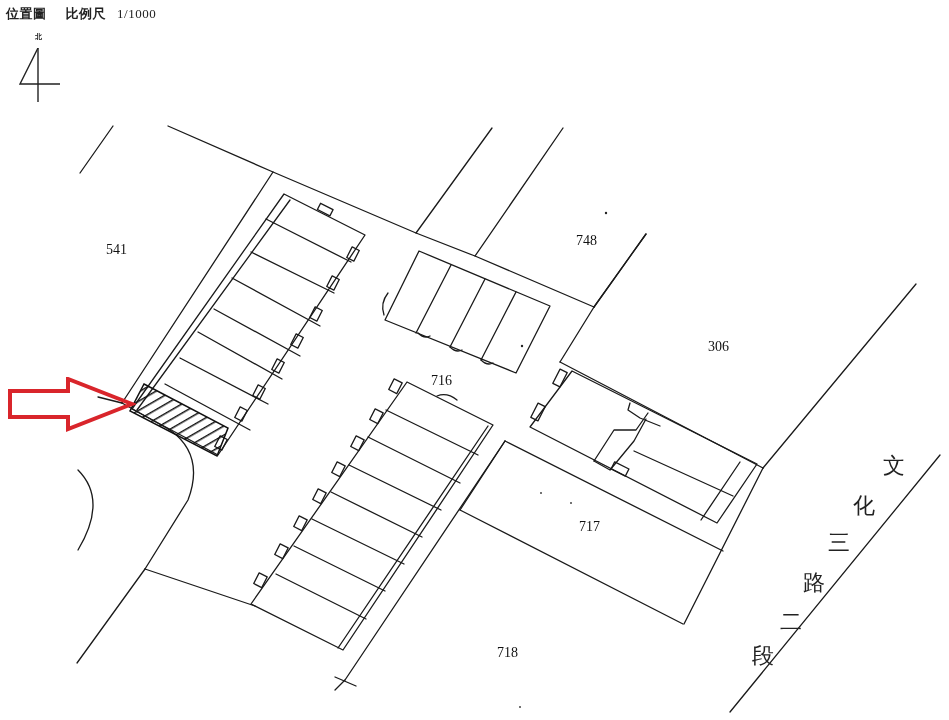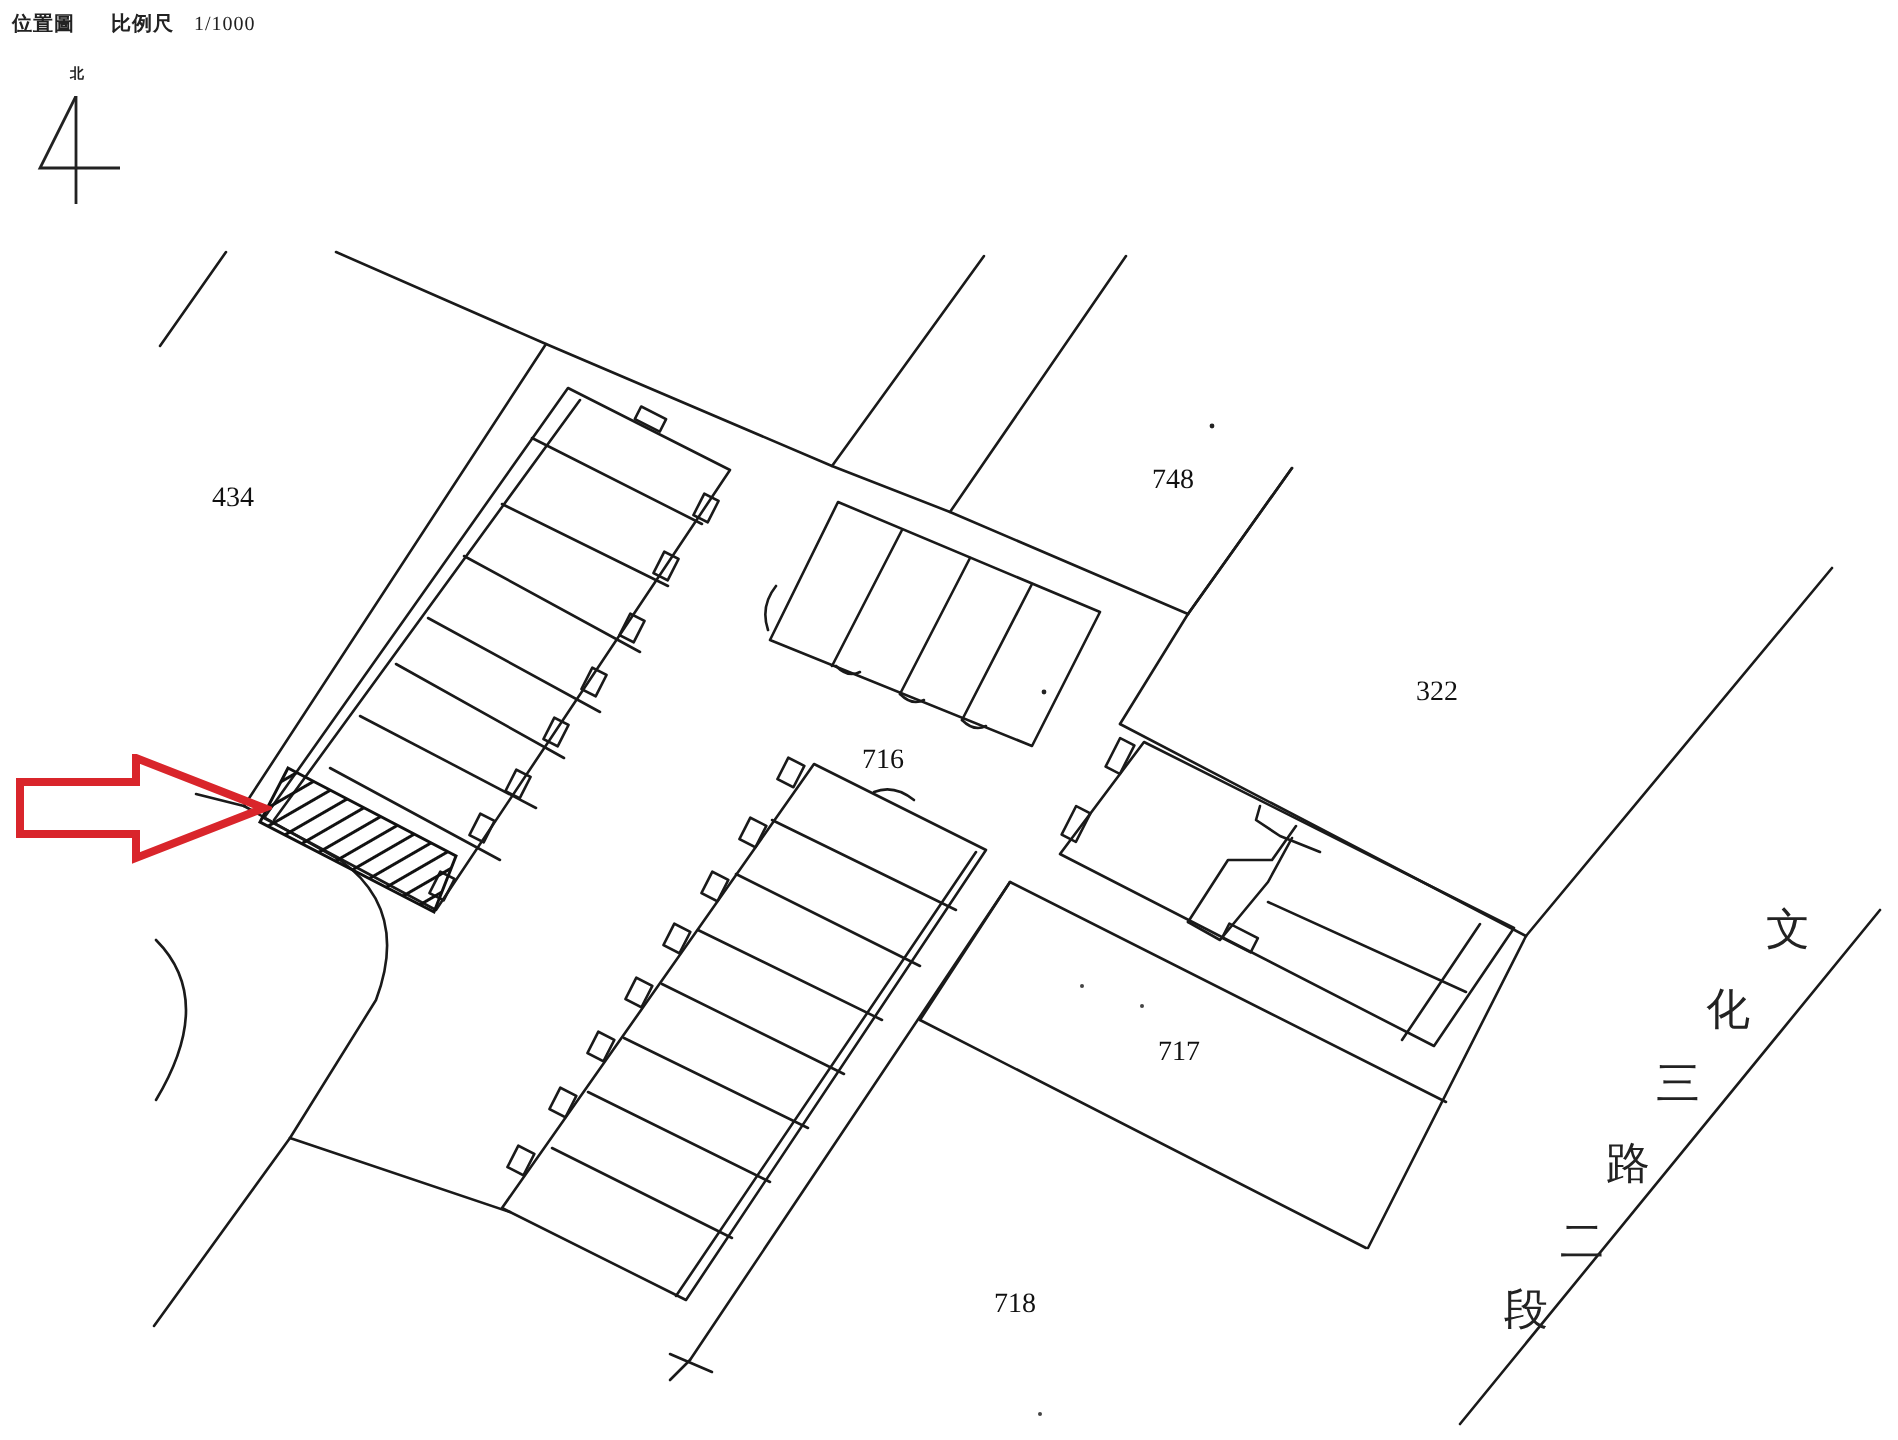--- a/index.html
+++ b/index.html
@@ -13,21 +13,21 @@
       position: relative;
       overflow: hidden;
       font-family: "Liberation Serif", "DejaVu Serif", serif;
       color: #111111;
     }
     .header {
       position: absolute;
       left: 6px;
       top: 5px;
       font-family: "DejaVu Sans", sans-serif;
-      font-size: 10px;
+      font-size: 13px;
       font-weight: bold;
       color: #222;
       white-space: nowrap;
       letter-spacing: 0.5px;
     }
     .header .scale-label { margin-left: 14px; }
     .header .scale-value {
       font-family: "Liberation Serif", serif;
       font-weight: normal;
       margin-left: 6px;
@@ -197,23 +197,23 @@
 
   <polygon points="144,384 228,428 217,456 130,411" fill="url(#hatch)" stroke="#111" stroke-width="1.5"></polygon>
 
   <circle cx="606" cy="213" r="1.2" fill="#222"></circle>
   <circle cx="522" cy="346" r="1.2" fill="#222"></circle>
   <circle cx="541" cy="493" r="1" fill="#444"></circle>
   <circle cx="571" cy="503" r="1" fill="#444"></circle>
   <circle cx="520" cy="707" r="1" fill="#444"></circle>
 </svg>
 
-<div class="parcel-label" style="left:106px; top:242px;">434</div>
+<div class="parcel-label" style="left:106px; top:242px;">541</div>
 <div class="parcel-label" style="left:576px; top:233px;">748</div>
-<div class="parcel-label" style="left:708px; top:339px;">322</div>
+<div class="parcel-label" style="left:708px; top:339px;">306</div>
 <div class="parcel-label" style="left:431px; top:373px;text-align:right;">716</div>
 <div class="parcel-label" style="left:579px; top:519px;">717</div>
 <div class="parcel-label" style="left:497px; top:645px;text-align:right;">718</div>
 
 <div>
   <span class="road-char" style="left:883px; top:455px;">文</span>
   <span class="road-char" style="left:853px; top:495px;">化</span>
   <span class="road-char" style="left:828px; top:532px;">三</span>
   <span class="road-char" style="left:803px; top:572px;">路</span>
   <span class="road-char" style="left:780px; top:611px;">二</span>

